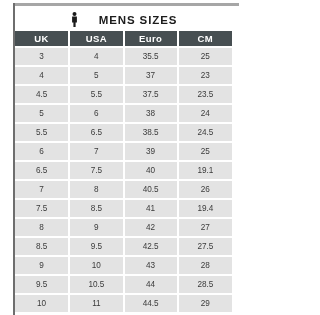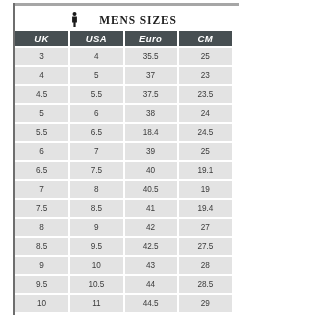--- a/index.html
+++ b/index.html
@@ -50,21 +50,20 @@
   }
 
   
   #title-bar {
     height: 23px;
     display: flex;
     align-items: center;
     justify-content: center;
     gap: 20px;
     padding-top: 2px;
-    font-family: Liberation Serif, serif;
   }
   #man-icon {
     display: block;
     width: 9px;
     height: 15px;
   }
   #title-text {
     font-size: 11.5px;
     font-weight: bold;
     color: #1c1c1c;
@@ -84,21 +83,20 @@
     padding: 0;
   }
   table#size-table thead th {
     background: #474f52;
     color: #ffffff;
     font-size: 9.5px;
     font-weight: bold;
     height: 15px;
     letter-spacing: 0.4px;
     border-right: 2px solid #ffffff;
-    font-style: italic;
   }
   table#size-table thead th:last-child {
     border-right: none;
   }
   table#size-table tbody td {
     background: #e3e3e3;
     color: #3b3b3b;
     font-size: 8.2px;
     height: 17px;
     border-top: 2px solid #ffffff;
@@ -156,40 +154,40 @@
           </tr>
           <tr>
             <td>5</td>
             <td>6</td>
             <td>38</td>
             <td>24</td>
           </tr>
           <tr>
             <td>5.5</td>
             <td>6.5</td>
-            <td>18.4</td>
+            <td>38.5</td>
             <td>24.5</td>
           </tr>
           <tr>
             <td>6</td>
             <td>7</td>
             <td>39</td>
             <td>25</td>
           </tr>
           <tr>
             <td>6.5</td>
             <td>7.5</td>
             <td>40</td>
             <td>19.1</td>
           </tr>
           <tr>
             <td>7</td>
             <td>8</td>
             <td>40.5</td>
-            <td>19</td>
+            <td>26</td>
           </tr>
           <tr>
             <td>7.5</td>
             <td>8.5</td>
             <td>41</td>
             <td>19.4</td>
           </tr>
           <tr>
             <td>8</td>
             <td>9</td>

